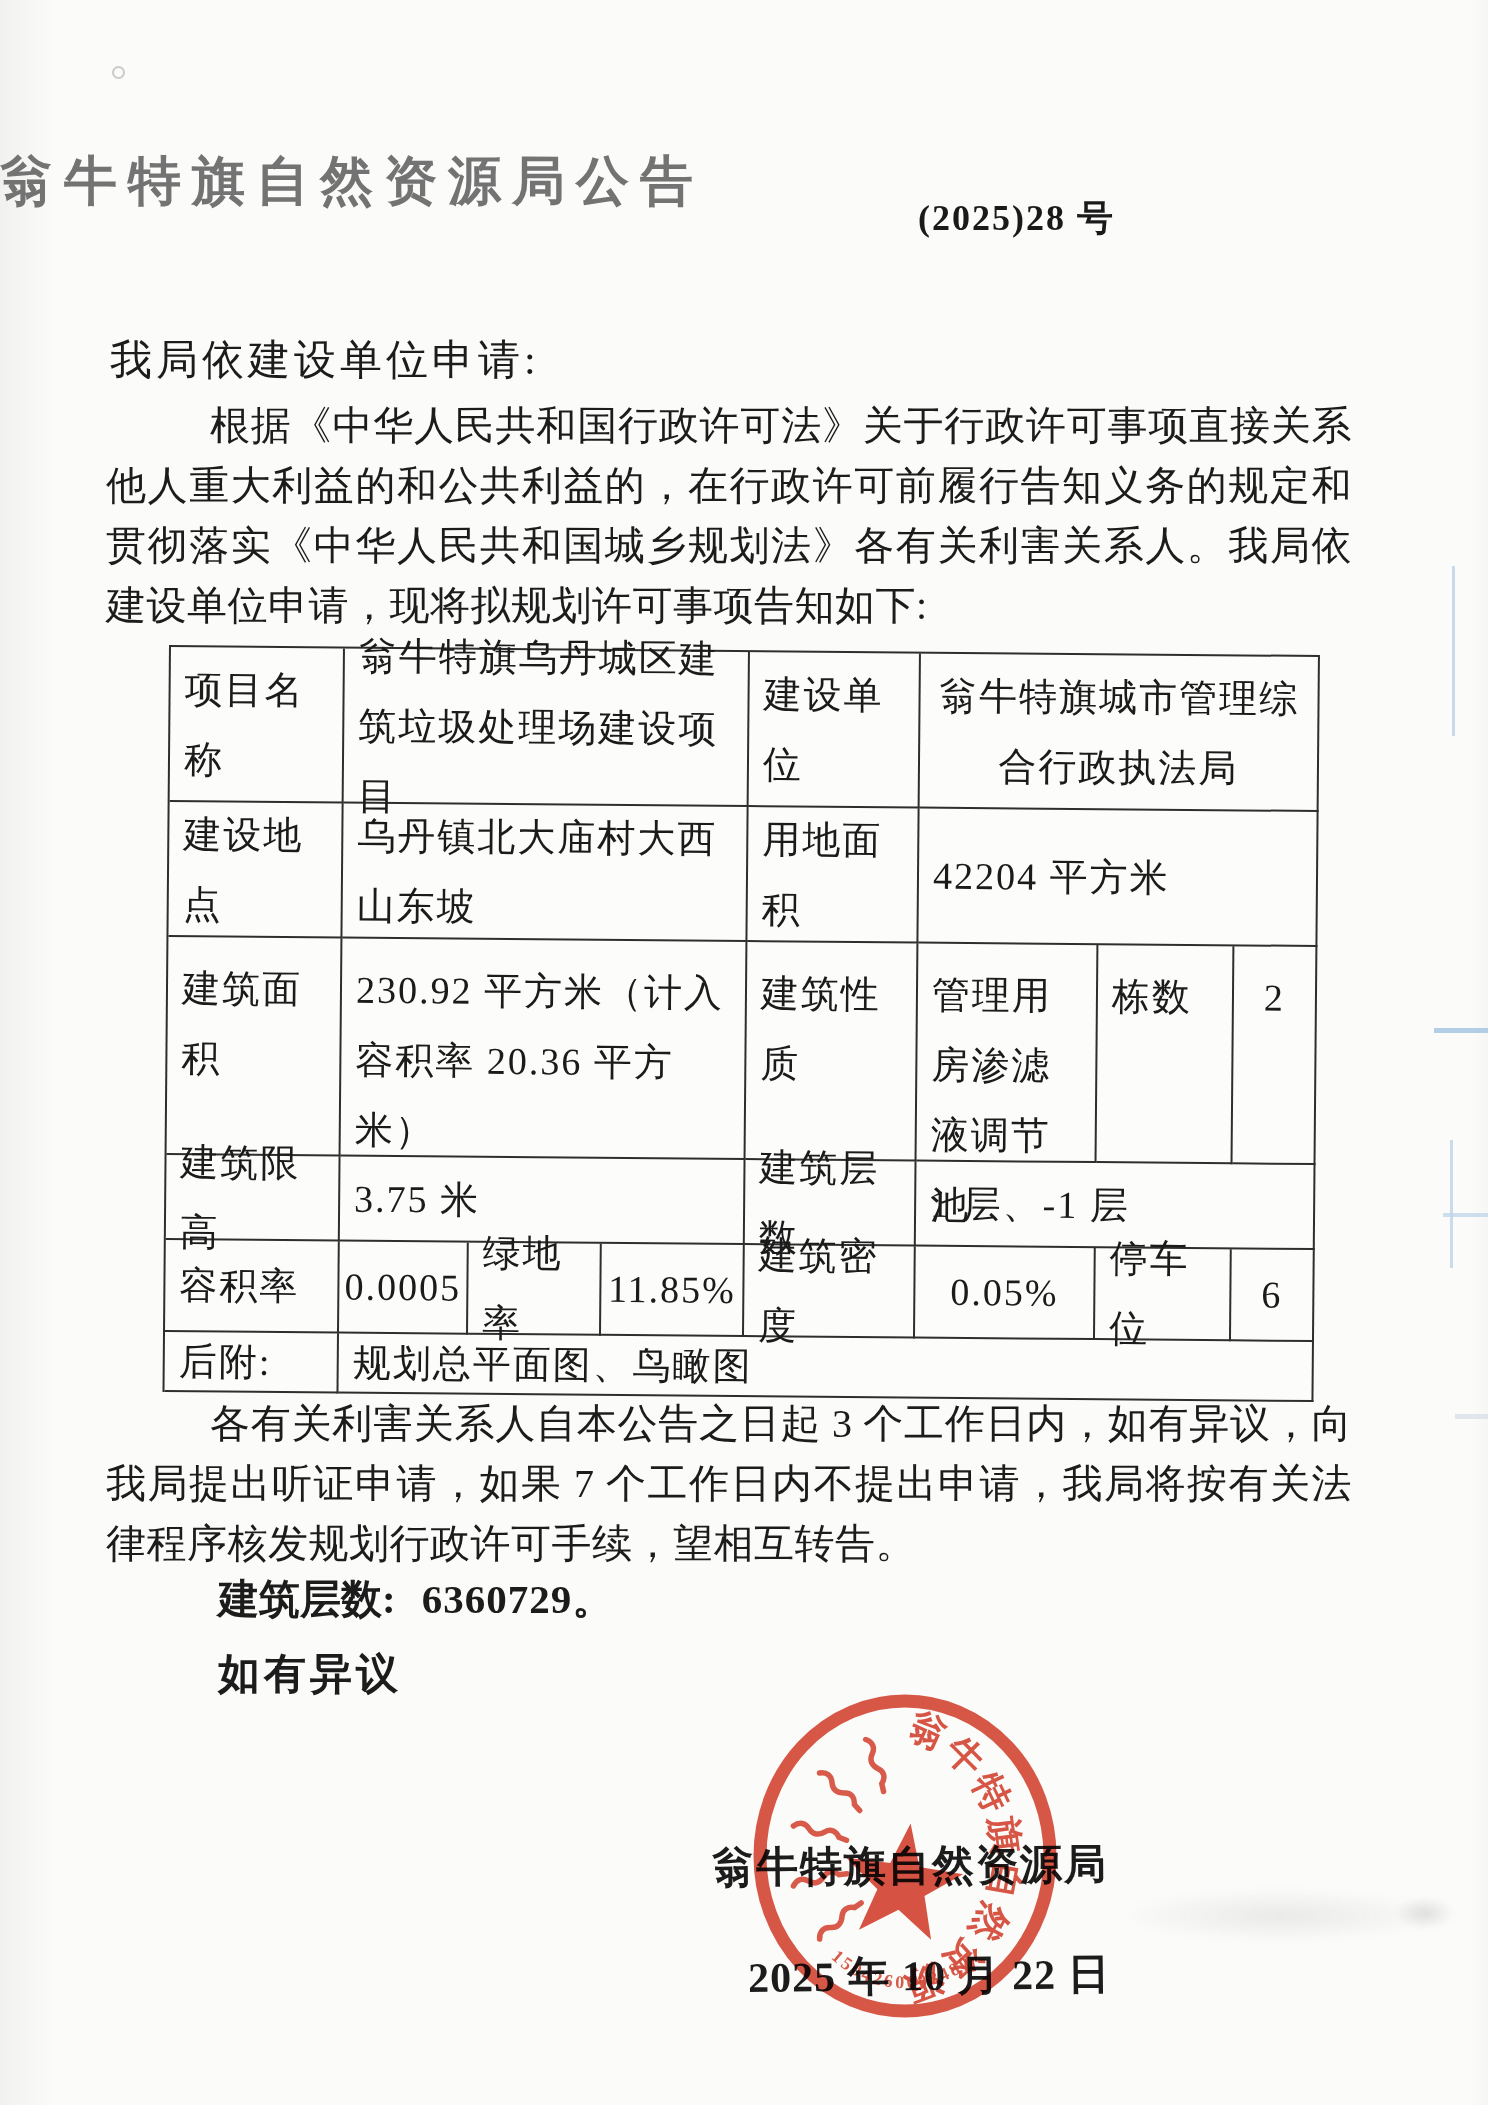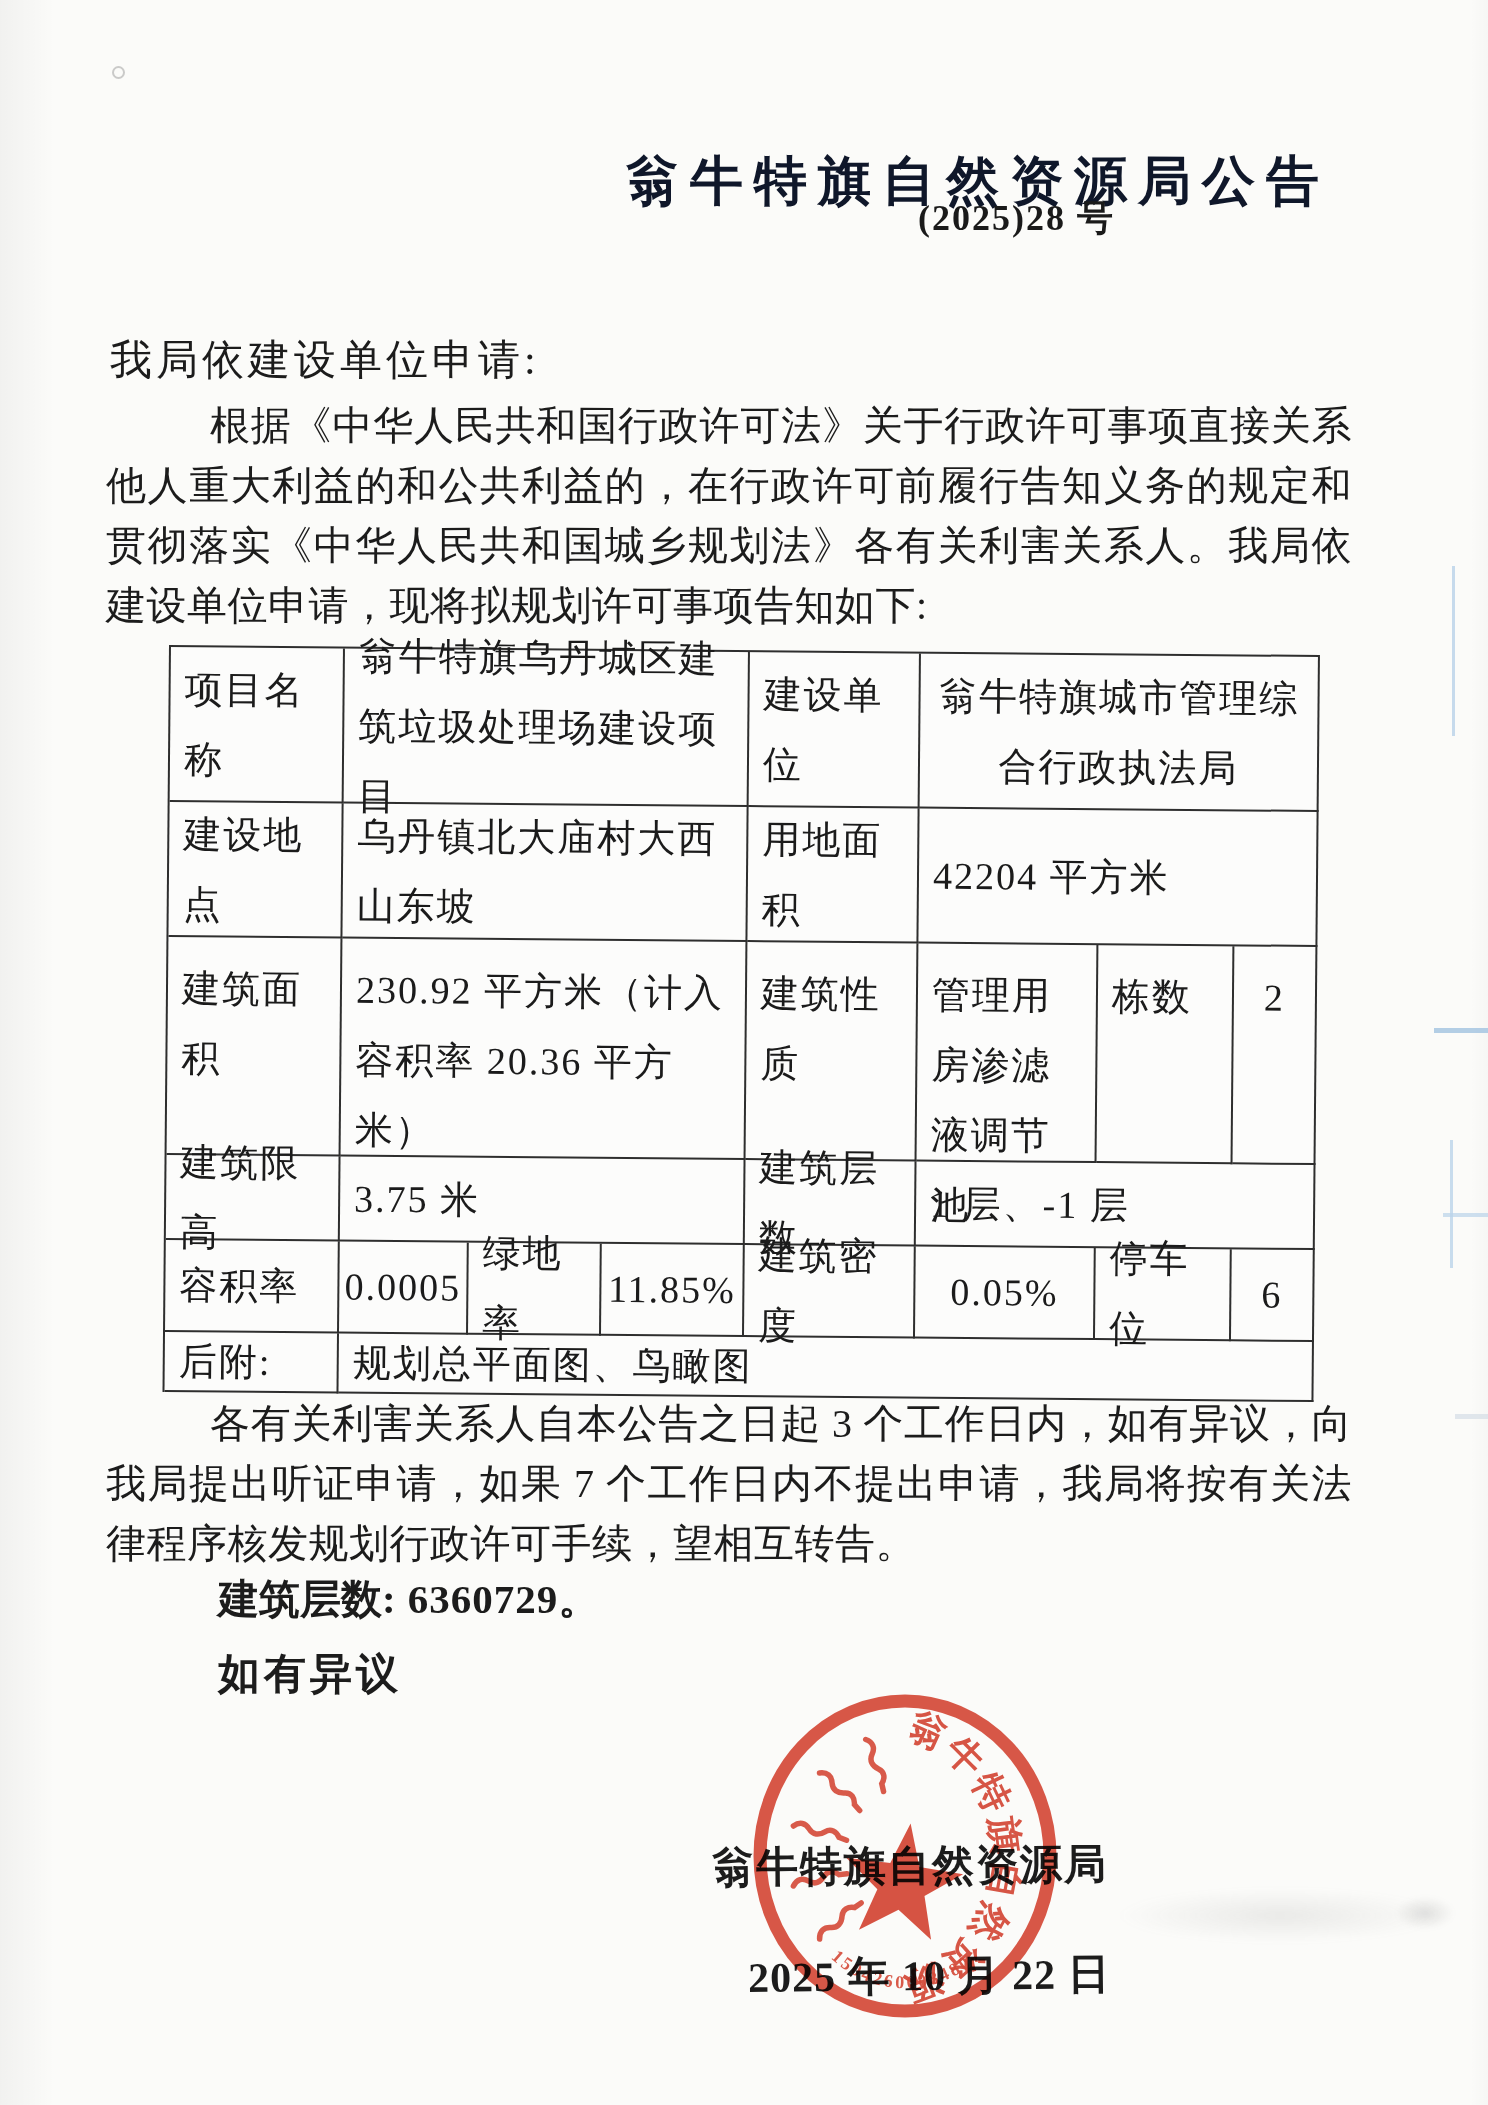--- a/index.html
+++ b/index.html
@@ -6,35 +6,35 @@
   body{
     width:1488px;height:2105px;position:relative;overflow:hidden;
     background:#fbfbf9;
     font-family:"Liberation Serif","DejaVu Serif",serif;
     color:#1c1c1c;
   }
   .edge-shade{position:absolute;inset:0;pointer-events:none;z-index:0;
     background:linear-gradient(90deg,rgba(0,0,0,.04),rgba(0,0,0,0) 55px),
                linear-gradient(270deg,rgba(0,0,0,.02),rgba(0,0,0,0) 18px);}
   .title{
-    position:absolute;top:110px;left:0;width:1330px;text-align:right;
+    position:absolute;top:110px;left:0;width:1330px;text-align:left;
     font-family:"Liberation Sans","DejaVu Sans",sans-serif;
-    font-size:53px;font-weight:bold;letter-spacing:11px;color:#0f172a;z-index:2;
+    font-size:53px;font-weight:bold;letter-spacing:11px;color:#737373;z-index:2;
   }
   .doc-no{
     position:absolute;top:194px;left:0;width:1115px;text-align:right;
     font-size:36px;font-weight:bold;letter-spacing:2px;color:#1a1a1a;z-index:2;
   }
   .salutation{position:absolute;left:110px;top:332px;font-size:42px;letter-spacing:4px;z-index:2;}
   .para{position:absolute;left:106px;width:1246px;margin:0;font-size:40px;line-height:60px;
     text-indent:104px;text-align:justify;letter-spacing:.5px;z-index:2;}
   .para.p1{top:396px;}
   .para.p2{top:1394px;}
   .contact{position:absolute;left:218px;top:1572px;font-size:41px;font-weight:bold;z-index:2;}
-  .contact .phone{margin-left:12px;letter-spacing:1px;text-align:right;}
+  .contact .phone{margin-left:26px;letter-spacing:1px;text-align:right;}
   .closing{position:absolute;left:218px;top:1646px;font-size:42px;font-weight:bold;letter-spacing:4px;z-index:2;}
   .sig-org{position:absolute;left:712px;top:1838px;font-size:42px;font-weight:bold;letter-spacing:2px;
     transform:rotate(-0.5deg);z-index:3;}
   .sig-date{position:absolute;left:748px;top:1948px;font-size:42px;font-weight:bold;letter-spacing:1px;
     transform:rotate(-0.6deg);z-index:3;}
   
   .ptable{
     position:absolute;left:169px;top:645px;width:1149px;z-index:2;
     border-left:2px solid #2e2e2e;border-top:2px solid #2e2e2e;
     transform:rotate(.5deg);transform-origin:0 0;

